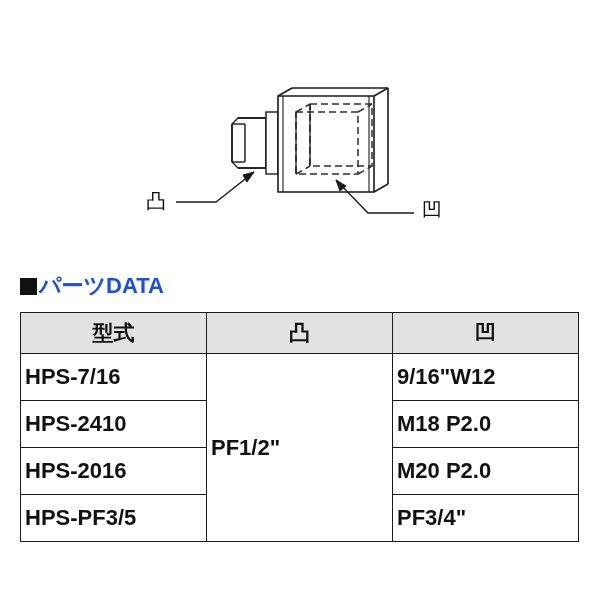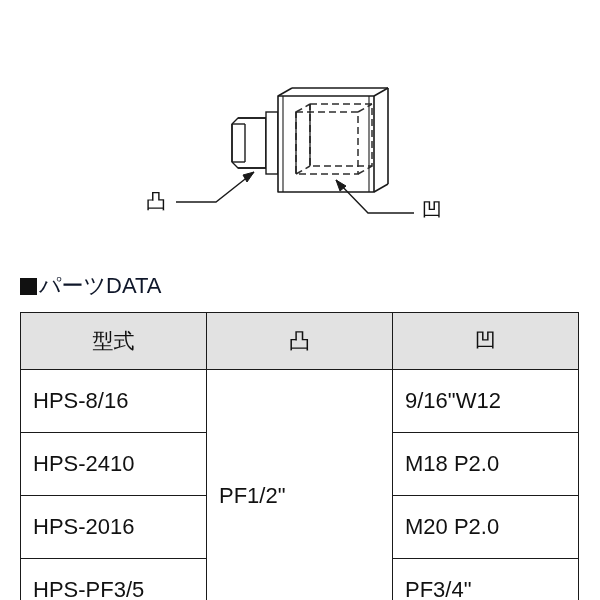--- a/index.html
+++ b/index.html
@@ -37,24 +37,24 @@
     left: 0;
     top: 265px;
     width: 600px;
   }
 
   #section-title {
     position: absolute;
     left: 20px;
     top: 8px;
     font-size: 22px;
-    font-weight: normal;
+    font-weight: bold;
     letter-spacing: 0px;
     white-space: nowrap;
-    color: #0f172a;
+    color: #1d4ed8;
     line-height: 26px;
   }
   #section-title .bullet-square {
     display: inline-block;
     width: 17px;
     height: 17px;
     background: #111111;
     vertical-align: -2px;
     margin-right: 2px;
   }
@@ -69,22 +69,22 @@
   table.parts-table {
     border-collapse: collapse;
     table-layout: fixed;
     width: 558px;
     background: #ffffff;
   }
   table.parts-table th,
   table.parts-table td {
     border: 1px solid #1a1a1a;
     vertical-align: middle;
-    padding: 12px;
-    font-weight: normal;
+    padding: 4px;
+    font-weight: bold;
     color: #111111;
   }
   table.parts-table th {
     height: 32px;
     background: #e2e2e2;
     font-size: 21px;
   }
   table.parts-table td {
     height: 38px;
     font-size: 22px;
@@ -192,21 +192,21 @@
       </colgroup>
       <thead>
         <tr>
           <th>型式</th>
           <th>凸</th>
           <th>凹</th>
         </tr>
       </thead>
       <tbody>
         <tr>
-          <td>HPS-8/16</td>
+          <td>HPS-7/16</td>
           <td class="merged-cell" rowspan="4">PF1/2"</td>
           <td>9/16"W12</td>
         </tr>
         <tr>
           <td>HPS-2410</td>
           <td>M18 P2.0</td>
         </tr>
         <tr>
           <td>HPS-2016</td>
           <td>M20 P2.0</td>

